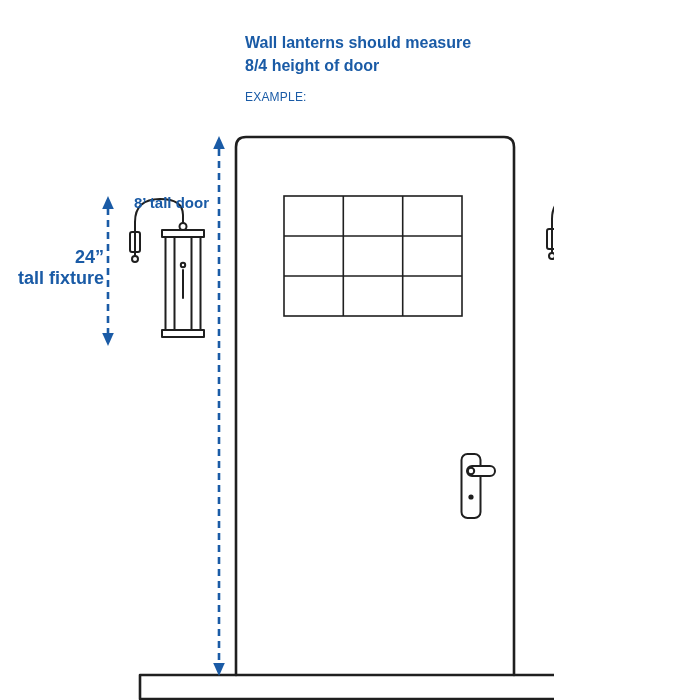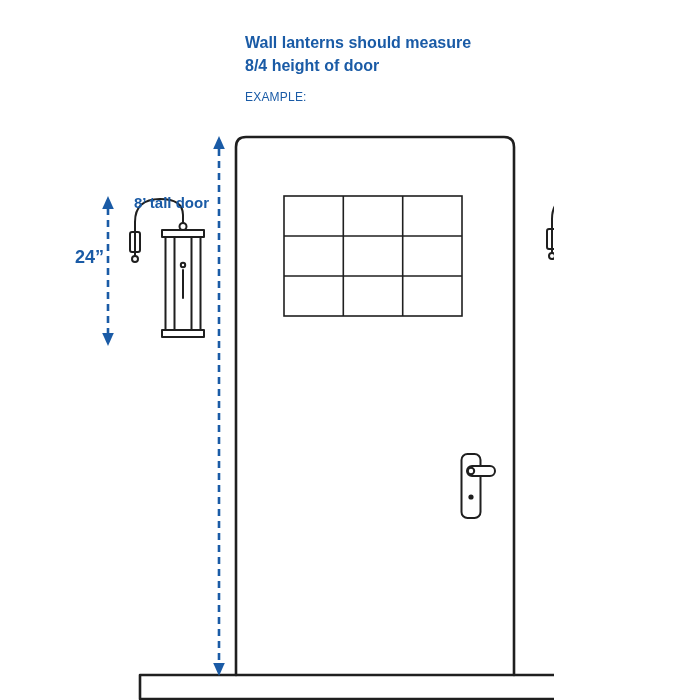--- a/index.html
+++ b/index.html
@@ -121,15 +121,16 @@
     <div>Wall lanterns should measure</div>
     <div>8/4 height of door</div>
   </div>
 
   <div class="abs example-heading">EXAMPLE:</div>
 
   <div class="abs door-label">8’ tall door</div>
 
   <div class="abs fixture-label">
     <div>24”</div>
+    <div>tall fixture</div>
   </div>
 
 </div>
 
 </body></html>

